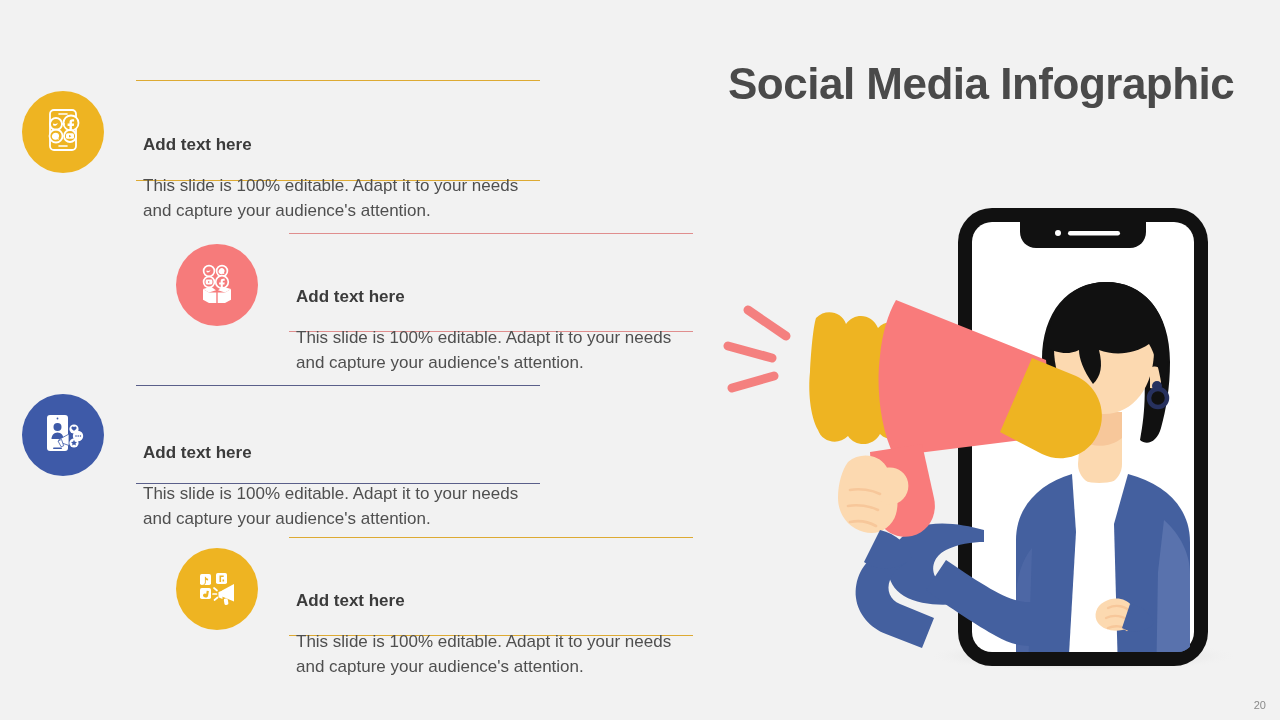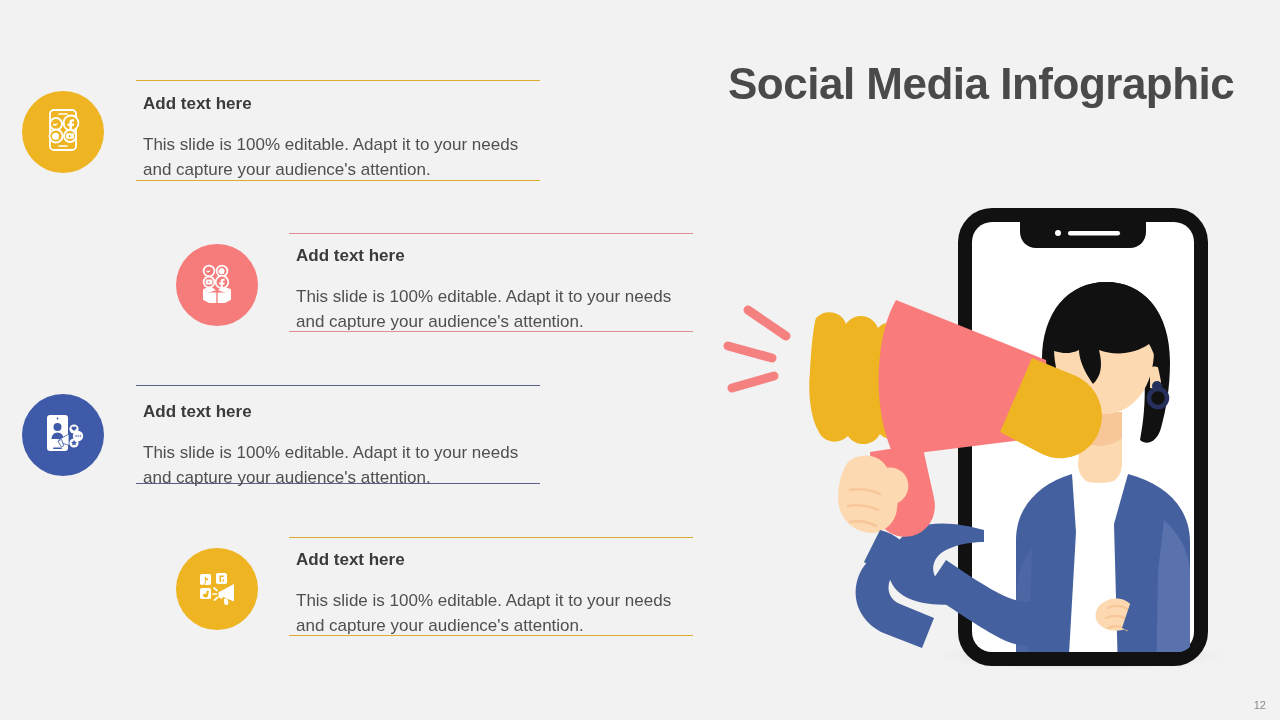--- a/index.html
+++ b/index.html
@@ -40,20 +40,21 @@
   }
   .row .circle {
     position: absolute;
     border-radius: 50%;
     display: flex;
     align-items: center;
     justify-content: center;
   }
   .row .text-block {
     position: absolute;
+    margin-top: 41px;
   }
   .rule {
     position: absolute;
     height: 0;
     border-top: 1px solid #000;
   }
   .row h3 {
     margin: 0;
     font-size: 17px;
     font-weight: bold;
@@ -308,15 +309,15 @@
         <path d="M150 252l52-8 12 54c4 18-6 34-22 38-18 4-34-8-38-26z" fill="#f97b7b"></path>
       </g>
 
       <path d="M128 262c12-10 30-8 38 4 10 16 14 34 10 48-4 14-18 22-32 18-16-4-26-18-26-34 0-14 4-28 10-36z" fill="#fcd9b0"></path>
       <path d="M166 268c10-2 20 4 22 14 2 10-4 20-14 22-8 2-16-2-18-10z" fill="#fcd9b0"></path>
       <path d="M130 290c10-2 22 0 30 4M128 306c10-2 22 0 30 4M130 322c9-2 19 0 26 4" stroke="#f7c79a" stroke-width="2.6" fill="none" stroke-linecap="round"></path>
       <path d="M160 330c16 4 28 14 32 28-12 12-34 14-48 4z" fill="#44609f"></path>
     </svg>
   </div>
 
-  <div class="page-num">12</div>
+  <div class="page-num">20</div>
 
 </div>
 
 </body></html>

